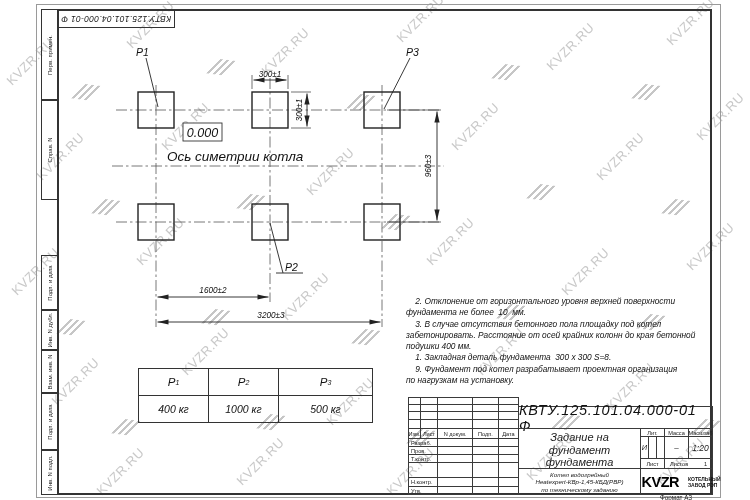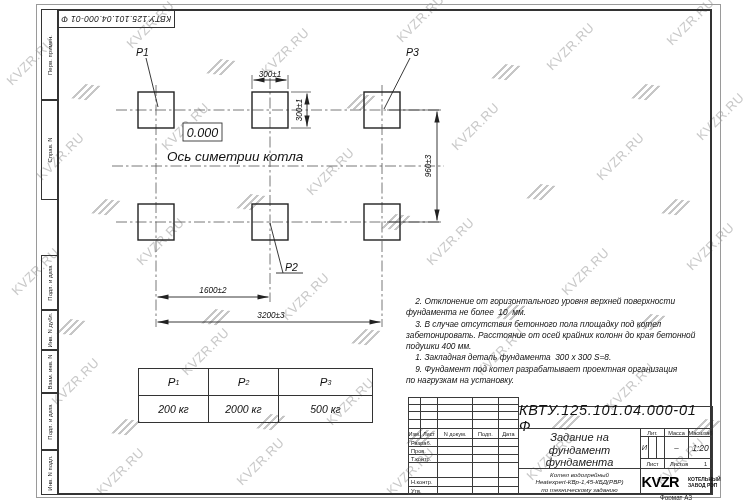--- a/index.html
+++ b/index.html
@@ -217,22 +217,22 @@
         <sub>1</sub>
       </div>
     <div class="c h">
         <span>Р</span>
         <sub>2</sub>
       </div>
     <div class="c h">
         <span>Р</span>
         <sub>3</sub>
       </div>
-    <div class="c">200  кг</div>
-    <div class="c">2000  кг</div>
+    <div class="c">400  кг</div>
+    <div class="c">1000  кг</div>
     <div class="c">500  кг</div>
   </div>
 
   <div>
 
     <div class="cell" style="left:408px;top:397px;width:111px;height:8px"></div>
     <div class="cell" style="left:408px;top:404px;width:111px;height:8px"></div>
     <div class="cell" style="left:408px;top:411px;width:111px;height:9px"></div>
     <div class="cell" style="left:408px;top:419px;width:111px;height:10px"></div>
     <div class="vline" style="left:420px;top:397px;height:32px"></div>

